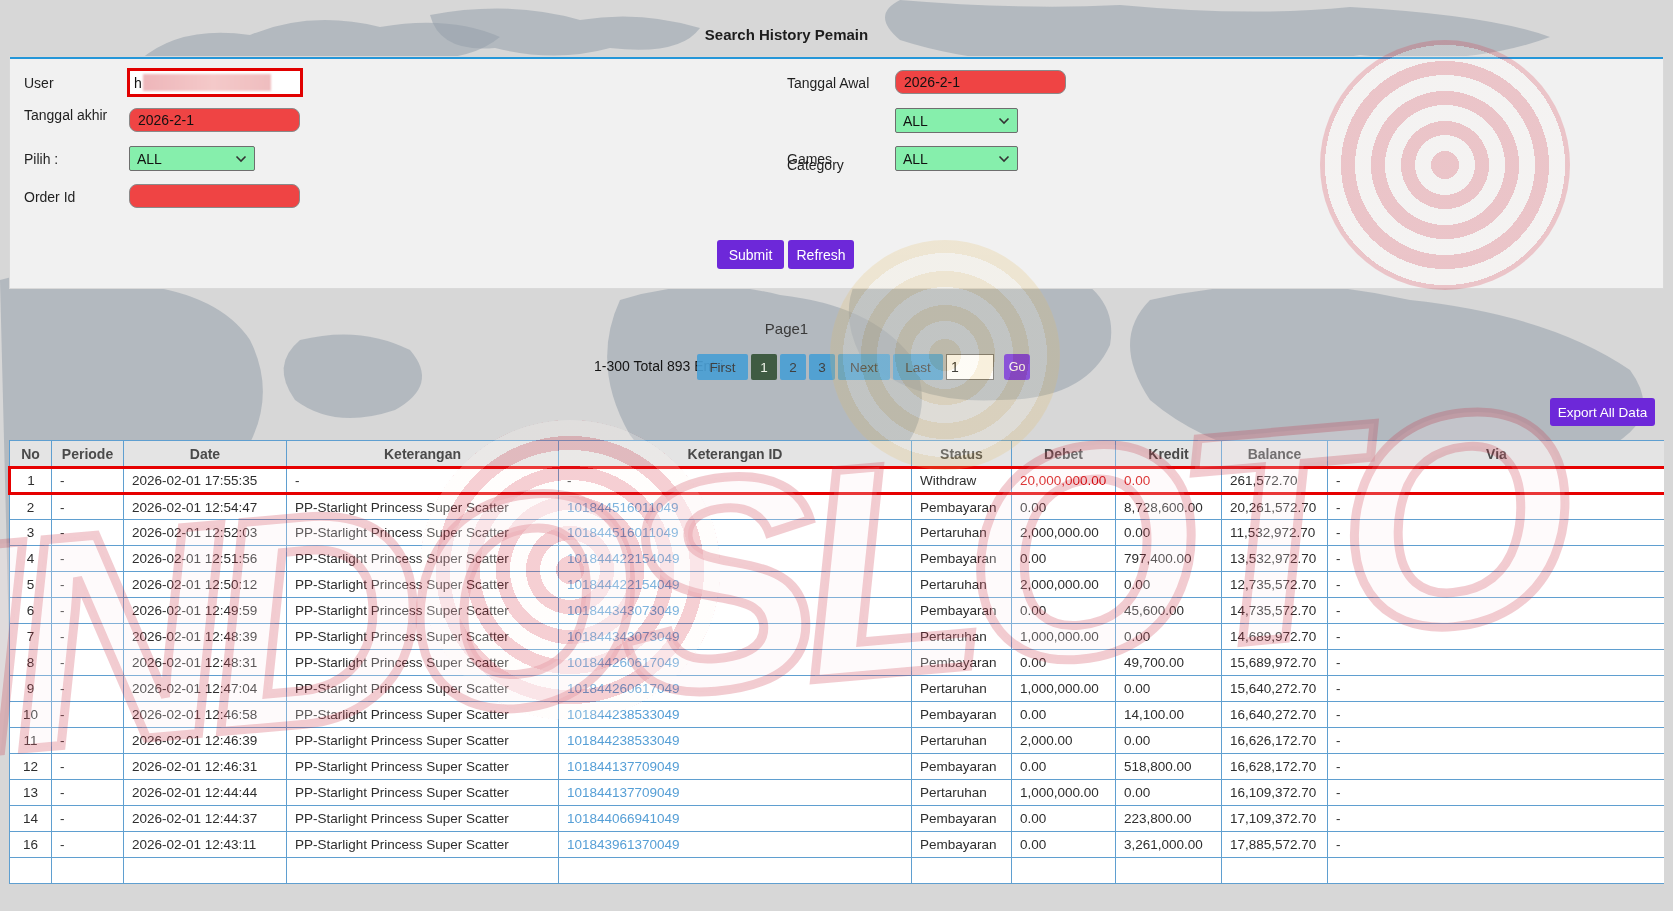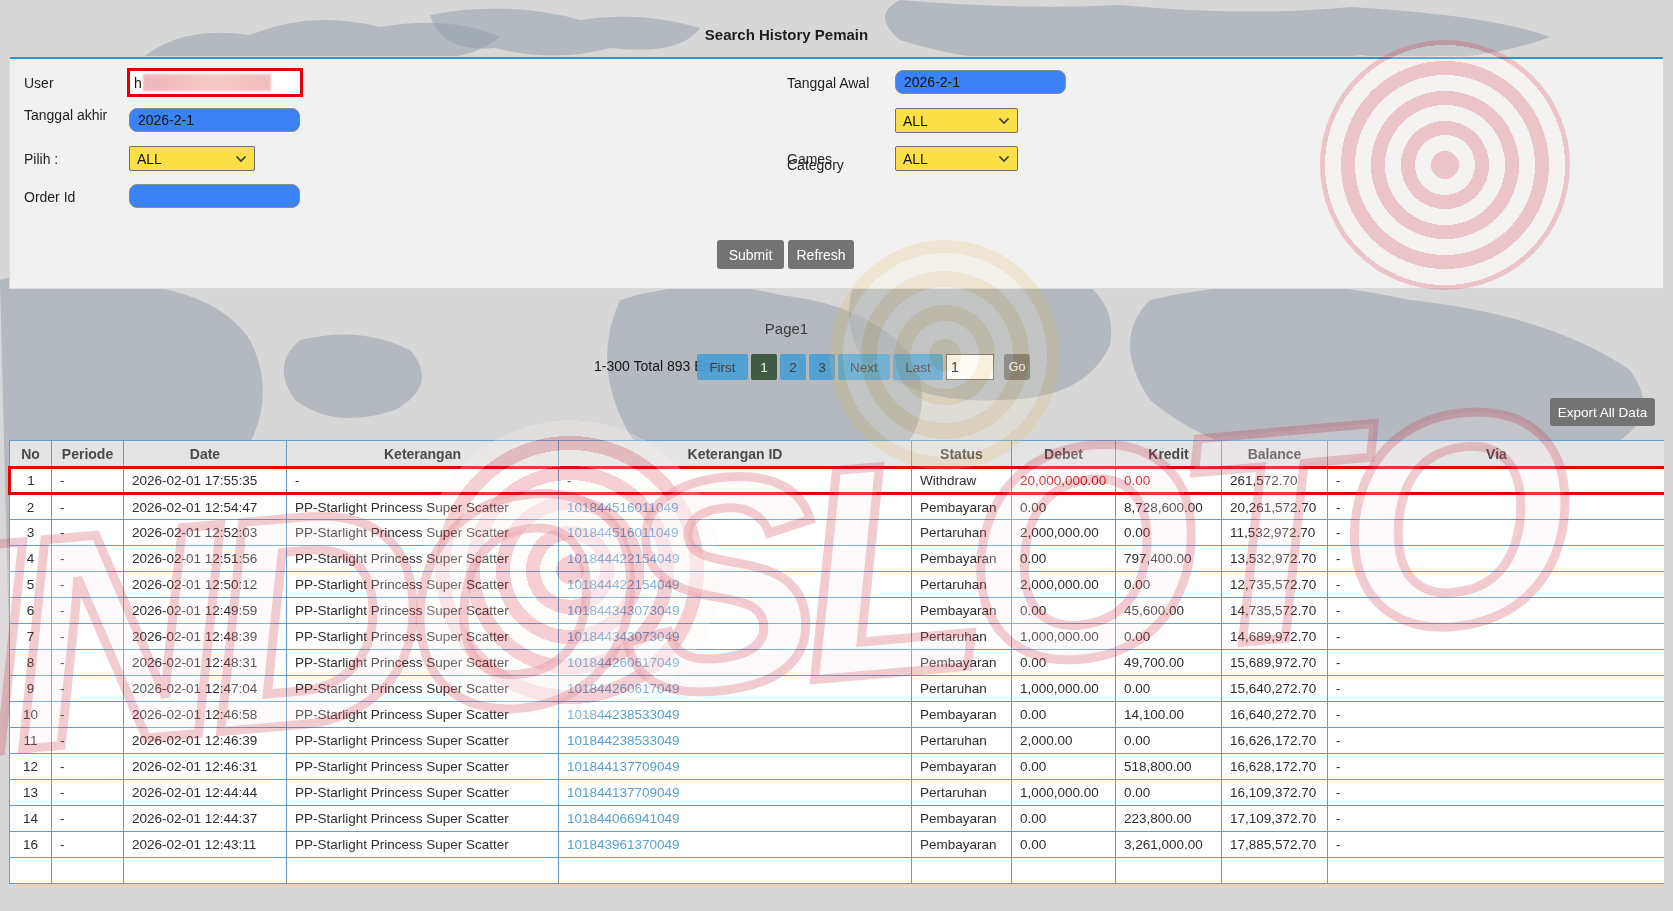--- a/index.html
+++ b/index.html
@@ -37,39 +37,39 @@
     font-size:15px; font-weight:bold; color:#1d1d1d; z-index:10;
   }
   .panel {
     position:absolute; left:10px; top:57px; width:1653px; height:231px;
     background:#f1f1f1; border-top:2px solid #2496d8;
     box-shadow:0 0 0 1px #d9d9d9; z-index:10;
   }
   .flabel { position:absolute; font-size:14px; color:#1f1f1f; }
   .tinput {
     position:absolute; height:24px; border:1px solid #8a8a8a; border-radius:8px;
-    background:#3b82f6; font-family:inherit; font-size:14px; color:#111; padding:0 8px;
+    background:#ef4444; font-family:inherit; font-size:14px; color:#111; padding:0 8px;
   }
   .fselect {
     position:absolute; height:25px; border:1px solid #6e6e6e; border-radius:2px;
-    background:#fde047; display:flex; align-items:center; justify-content:space-between;
+    background:#86efac; display:flex; align-items:center; justify-content:space-between;
     padding:0 7px; font-size:14px; color:#111; cursor:default;
   }
   .user-box {
     position:absolute; left:117px; top:9px; width:176px; height:29px;
     border:3px solid #e10000; background:#fff; display:flex; align-items:center;
     padding:0 4px; font-size:14px; color:#111;
   }
   .redact {
     display:inline-block; width:128px; height:17px; margin-left:1px;
     background:linear-gradient(90deg,#eeb6ba,#f4c9c9 55%,#efbdbf);
     filter:blur(1.3px);
   }
   .btn {
-    border:none; border-radius:3px; background:#737373; color:#fff;
+    border:none; border-radius:3px; background:#6d28d9; color:#fff;
     font-family:inherit; font-size:14px; cursor:pointer;
   }
 
   
   .page-label {
     position:absolute; left:0; top:320px; width:1573px; text-align:center;
     font-size:15px; color:#3a3a3a; z-index:10;
   }
   .total-text {
     position:absolute; left:520px; top:358px; width:203px; text-align:right;

